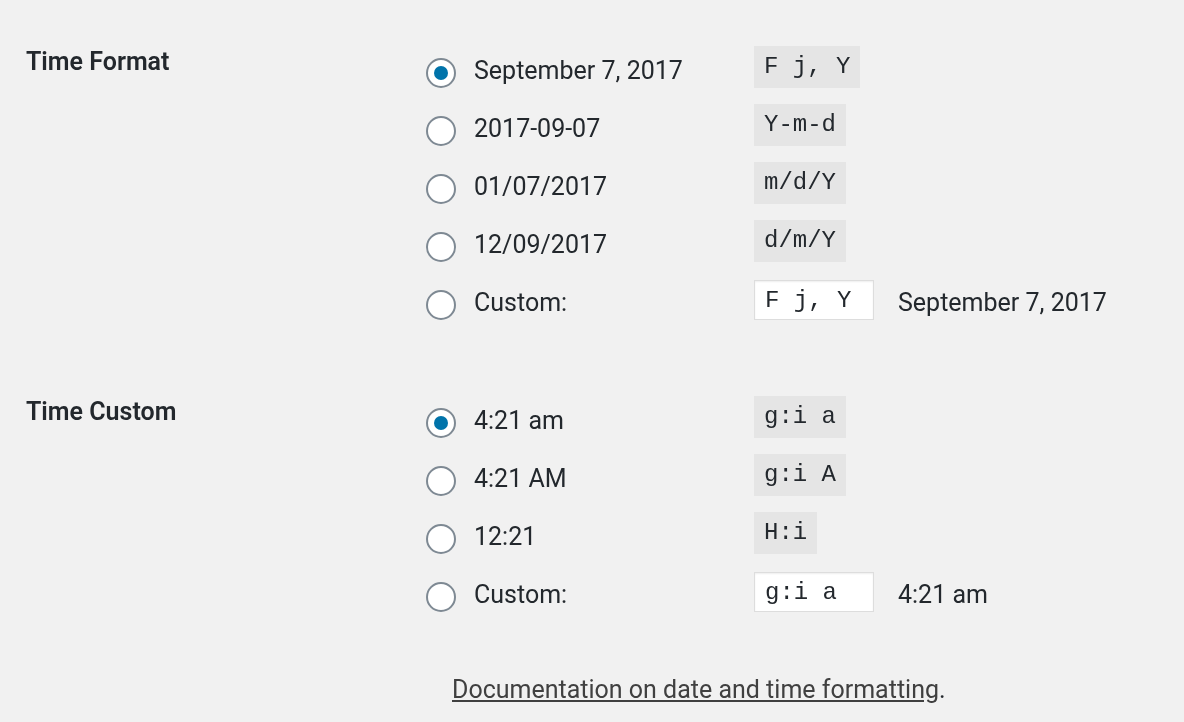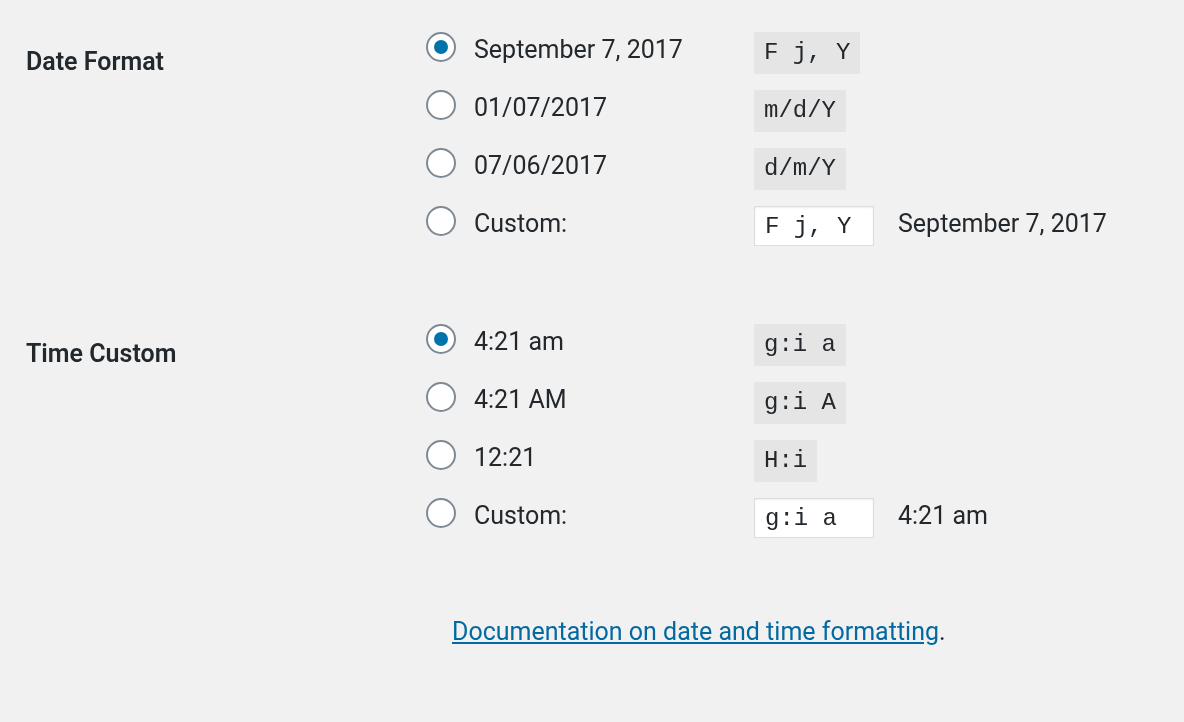--- a/index.html
+++ b/index.html
@@ -28,21 +28,21 @@
     flex: 0 0 400px;
     font-weight: 600;
     padding-top: 14px;
     color: #23282d;
   }
   .setting-options {
     flex: 1 1 auto;
   }
   .option-row {
     display: flex;
-    align-items: flex-start;
+    align-items: flex-end;
     min-height: 56px;
     margin: 2px 0;
   }
   .radio {
     width: 30px;
     height: 30px;
     border-radius: 50%;
     border: 2px solid #7e8993;
     background: #fff;
     flex: 0 0 30px;
@@ -86,53 +86,58 @@
   }
   .preview {
     margin-left: 24px;
     color: #23282d;
   }
   .doc-link-wrap {
     margin-left: 426px;
     font-size: 25px;
   }
   .doc-link {
-    color: #0369a1;
+    color: #404040;
     text-decoration: underline;
     cursor: pointer;
   }
   .doc-link-wrap .period {
     color: #23282d;
   }
 </style>
 </head>
 <body>
 
 <div class="page">
 
   <div class="setting-row">
-    <div class="setting-label">Date Format</div>
+    <div class="setting-label">Time Format</div>
     <div class="setting-options">
 
       <div class="option-row">
         <span class="radio selected"></span>
         <span class="option-text">September 7, 2017</span>
         <span class="code-tag">F j, Y</span>
       </div>
 
+      <div class="option-row">
+        <span class="radio"></span>
+        <span class="option-text">2017-09-07</span>
+        <span class="code-tag">Y-m-d</span>
+      </div>
 
       <div class="option-row">
         <span class="radio"></span>
         <span class="option-text">01/07/2017</span>
         <span class="code-tag">m/d/Y</span>
       </div>
 
       <div class="option-row">
         <span class="radio"></span>
-        <span class="option-text">07/06/2017</span>
+        <span class="option-text">12/09/2017</span>
         <span class="code-tag">d/m/Y</span>
       </div>
 
       <div class="option-row">
         <span class="radio"></span>
         <span class="option-text">Custom:</span>
         <input class="text-input" type="text" value="F j, Y" style="">
         <span class="preview">September 7, 2017</span>
       </div>
 

